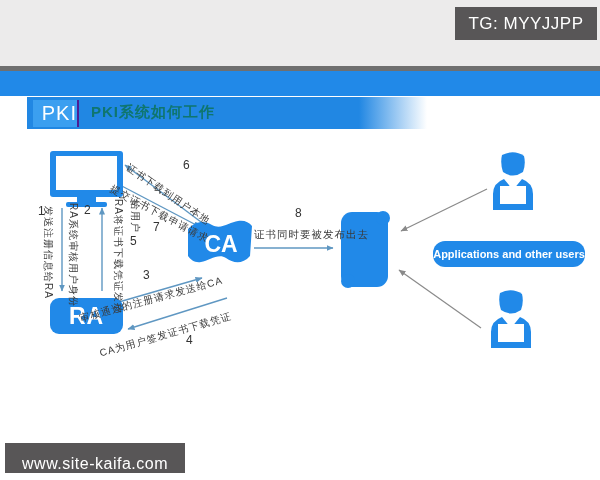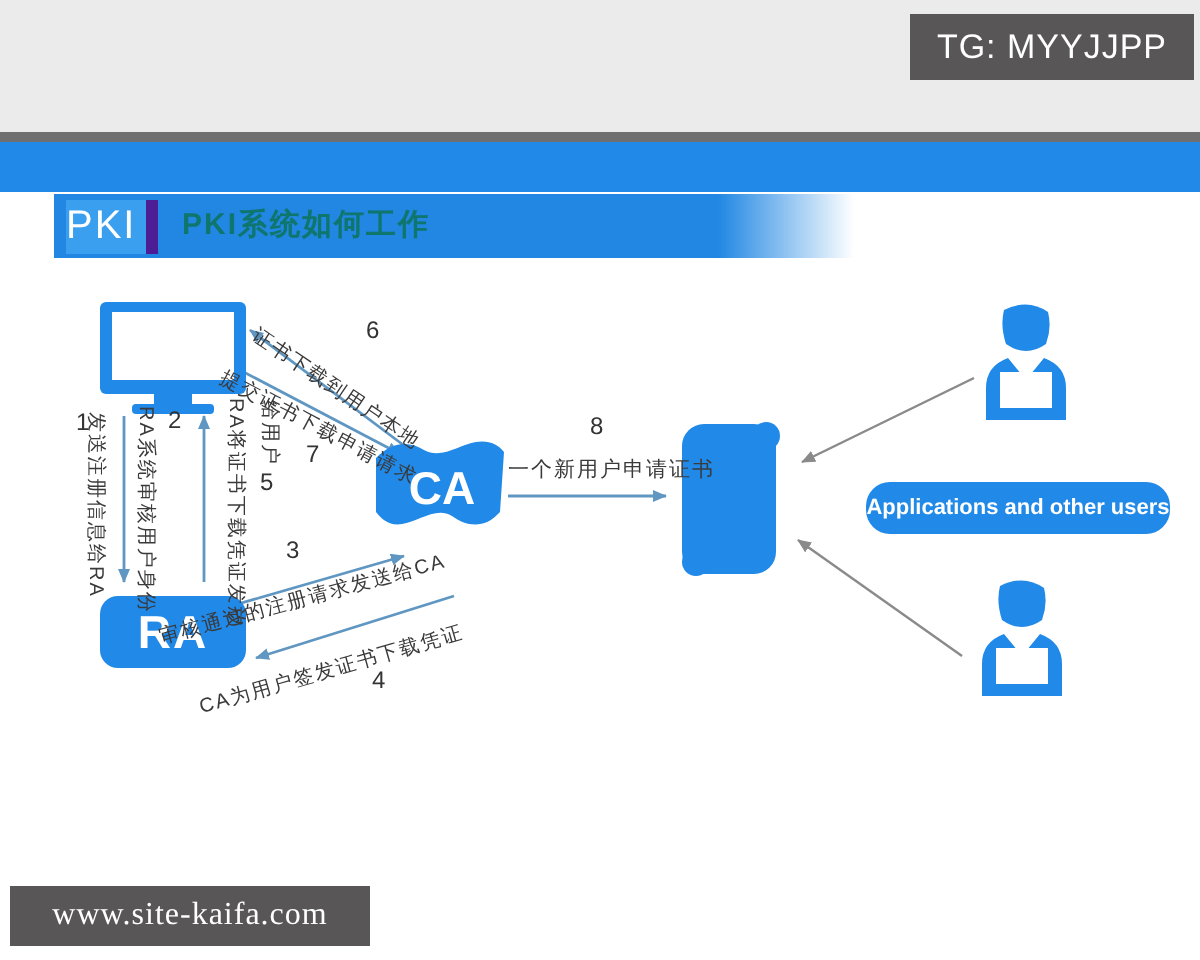--- a/index.html
+++ b/index.html
@@ -10,22 +10,22 @@
   .topbar { position:absolute; left:0; top:0; width:600px; height:66px; background:#ecebeb; }
   .tg-badge { position:absolute; left:455px; top:7px; width:142px; height:33px; background:#585657;
               color:#fff; font-size:17px; display:flex; align-items:center; justify-content:center; letter-spacing:0.5px; }
   .gray-strip { position:absolute; left:0; top:66px; width:600px; height:5px; background:#6f6f6f; }
   .blue-band { position:absolute; left:0; top:71px; width:600px; height:25px; background:#2189e8; }
 
   
   .title-banner { position:absolute; left:27px; top:97px; width:400px; height:32px;
                   background:linear-gradient(90deg,#2187e3 0%,#2187e3 83%,rgba(33,135,227,0) 100%); }
   .pki-logo { position:absolute; left:33px; top:100px; width:46px; height:27px; background:#3b9ff0;
-              border-right:6px solid #4c1d95; color:#fff; font-size:20px; letter-spacing:1px;
-              display:flex; align-items:center; justify-content:flex-start; }
+              border-right:2px solid #4c1d95; color:#fff; font-size:20px; letter-spacing:1px;
+              display:flex; align-items:center; justify-content:flex-end; }
   .banner-title { position:absolute; left:91px; top:103px; color:#0f766e; font-size:15px; font-weight:bold; letter-spacing:1px; }
   .subtitle { position:absolute; left:38px; top:131px; color:#404040; font-size:11.5px; letter-spacing:0.5px; }
 
   
   .monitor { position:absolute; left:50px; top:151px; width:73px; height:57px; }
   .mon-screen { position:absolute; left:0; top:0; width:73px; height:46px; background:#2189e8; border-radius:3px; }
   .mon-screen::after { content:""; position:absolute; left:6px; top:5px; right:6px; bottom:7px; background:#fff; }
   .mon-neck { position:absolute; left:27px; top:45px; width:19px; height:7px; background:#2189e8; }
   .mon-base { position:absolute; left:16px; top:51px; width:41px; height:5px; background:#2189e8; border-radius:2px; }
 
@@ -40,21 +40,21 @@
   .apps-box { position:absolute; left:433px; top:241px; width:152px; height:26px; background:#2189e8;
               color:#fff; font-size:11px; font-weight:bold; display:flex; align-items:center; justify-content:center;border-radius:12px; }
 
   
   .lbl { position:absolute; font-size:10px; color:#3a3a3a; white-space:nowrap; letter-spacing:1px; }
   .v   { transform:rotate(90deg); transform-origin:0 0; }
   .num { position:absolute; font-size:12px; color:#333; }
 
   
   .site-badge { position:absolute; left:5px; top:443px; width:180px; height:30px; background:#585657;
-                color:#fff; font-size:16px; display:flex; align-items:center; justify-content:center; letter-spacing:0.5px;font-family:Liberation Serif, serif; }
+                color:#fff; font-size:16px; display:flex; align-items:flex-end; justify-content:center; letter-spacing:0.5px; }
 
   svg text { font-family:"Liberation Sans", sans-serif; }
 </style>
 </head>
 <body>
 
 <div class="page">
 
   <div class="topbar"></div>
   <div class="tg-badge">
@@ -138,19 +138,19 @@
   <div class="num" style="left:295px;top:206px">8</div>
 
   <div class="lbl v" style="left:55px;top:206px">发送注册信息给RA</div>
   <div class="lbl v" style="left:80px;top:203px">RA系统审核用户身份</div>
   <div class="lbl v" style="left:125px;top:199px">RA将证书下载凭证发放</div>
   <div class="lbl v" style="left:142px;top:200px">给用户</div>
   <div class="lbl" style="left:131px;top:161px;transform:rotate(34deg);transform-origin:0 0">证书下载到用户本地</div>
   <div class="lbl" style="left:114px;top:182px;transform:rotate(28deg);transform-origin:0 0">提交证书下载申请请求</div>
   <div class="lbl" style="left:78px;top:312px;transform:rotate(-15deg);transform-origin:0 0">审核通过的注册请求发送给CA</div>
   <div class="lbl" style="left:98px;top:347px;transform:rotate(-16deg);transform-origin:0 0">CA为用户签发证书下载凭证</div>
-  <div class="lbl" style="left:254px;top:228px;font-size:10.5px">一个新用户申请证书</div>
+  <div class="lbl" style="left:254px;top:228px;font-size:10.5px">证书同时要被发布出去</div>
 
   <div class="site-badge">
     <span>www.site-kaifa.com</span>
   </div>
 
 </div>
 
 </body></html>

